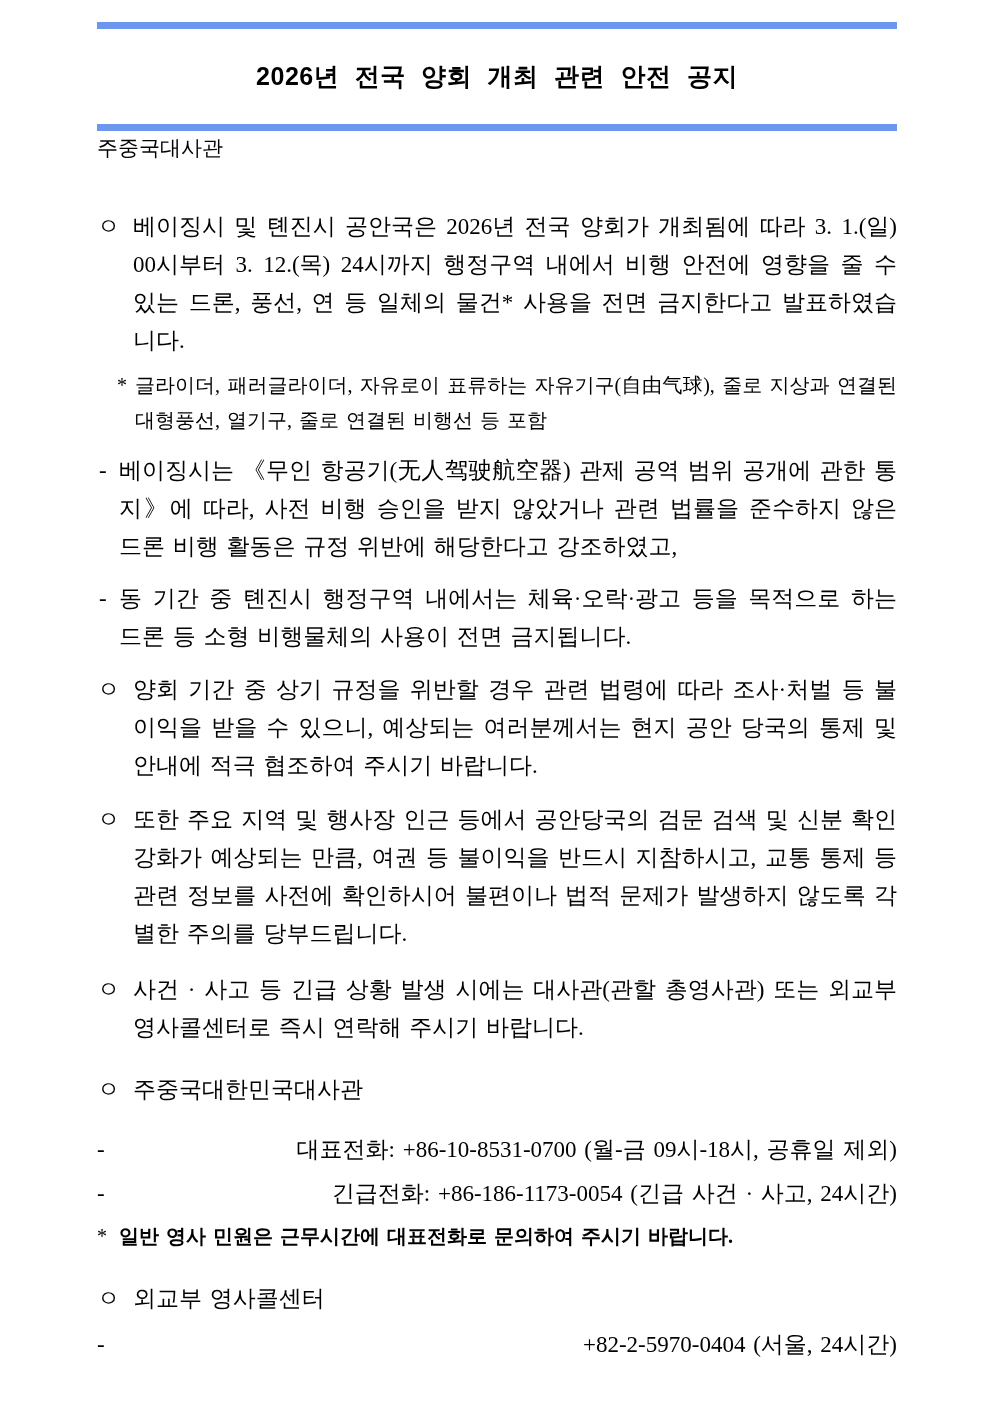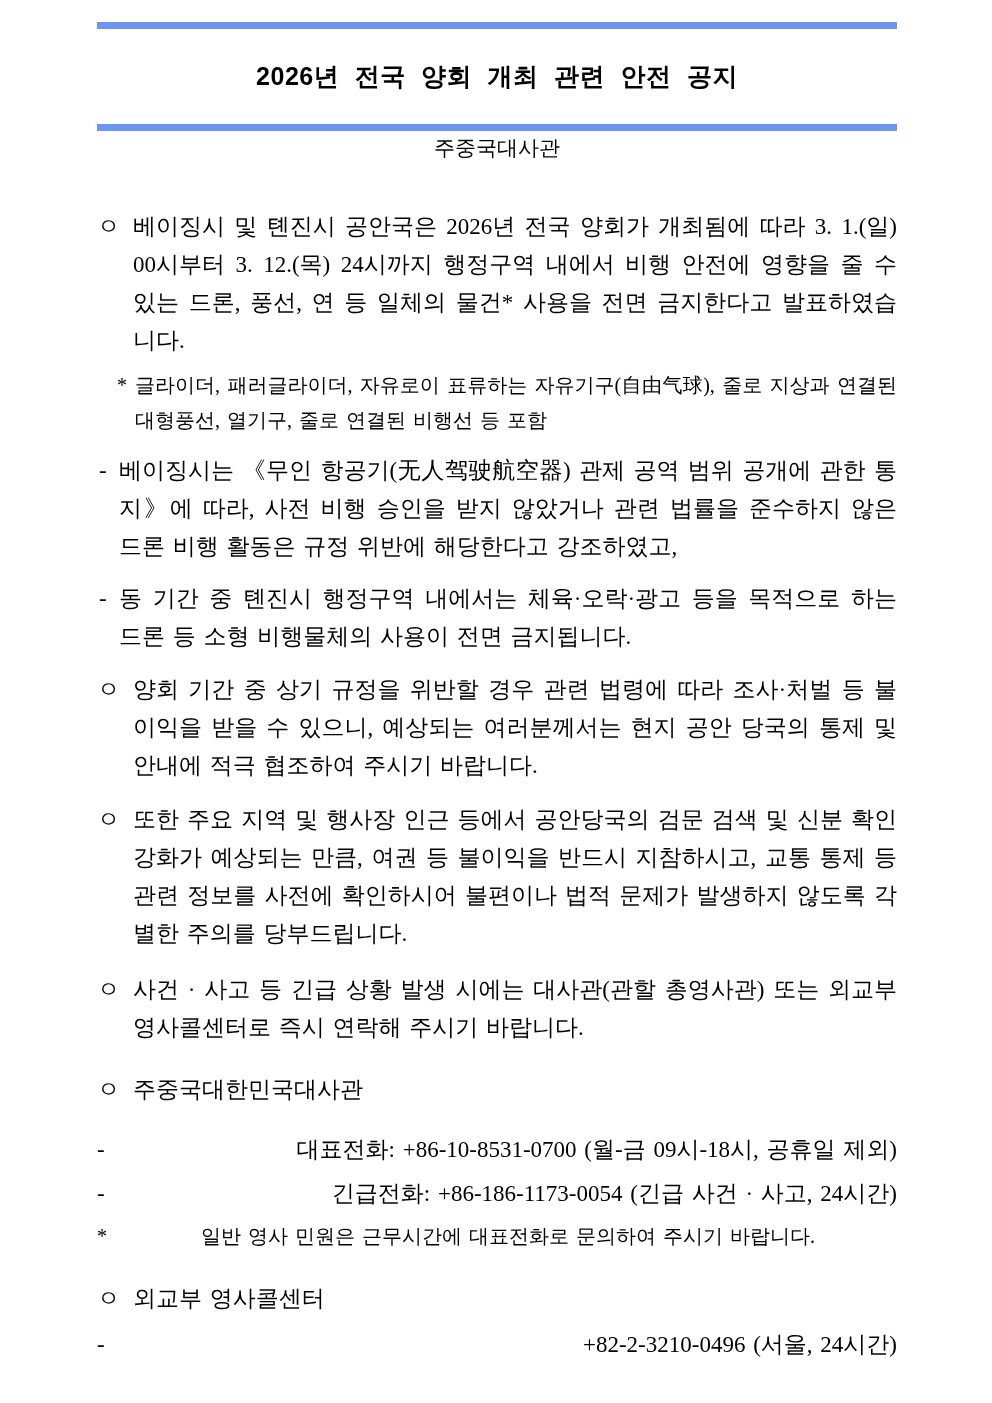--- a/index.html
+++ b/index.html
@@ -27,21 +27,21 @@
     font-weight: bold;
     font-size: 25px;
     line-height: 40px;
     text-align: center;
     letter-spacing: 0.5px;
     word-spacing: 8px;
     padding: 10px 0 11px 0;
     white-space: nowrap;
   }
   .org-line {
-    text-align: center;
+    text-align: left;
     font-size: 21px;
     line-height: 28px;
     padding-top: 3px;
   }
   .content {
     margin-top: 46px;
   }
   .item {
     display: flex;
     font-size: 23px;
@@ -69,21 +69,21 @@
   .item-footnote .bullet { width: 18px; }
   .item-contact { margin-bottom: 6px; }
   .item-contact .bullet { width: 20px; }
   .item-contact .ptext { text-align: right; }
   .item-note {
     font-size: 20px;
     line-height: 35px;
     margin-bottom: 24px;
   }
   .item-note .bullet { width: 22px; }
-  .item-note .ptext { text-align: center; }
+  .item-note .ptext { text-align: left; font-weight: bold; }
   .mb-p1 { margin-bottom: 8px; }
   .mb-d2 { margin-bottom: 15px; }
   .mb-p3 { margin-bottom: 18px; }
   .mb-p4 { margin-bottom: 24px; }
   .mb-p5 { margin-bottom: 22px; }
   .mb-note2 { margin-bottom: 26px; }
   .mb-p6 { margin-bottom: 8px; }
   .bold-seg { font-weight: normal; }
 </style>
 </head>
@@ -153,17 +153,17 @@
       <span class="ptext">일반 영사 민원은 근무시간에 대표전화로 문의하여 주시기 바랍니다.</span>
     </div>
 
     <div class="item item-circle mb-p6">
       <span class="bullet">ㅇ</span>
       <span class="ptext">외교부 영사콜센터</span>
     </div>
 
     <div class="item item-contact">
       <span class="bullet">-</span>
-      <span class="ptext">+82-2-3210-0496 (서울, 24시간)</span>
+      <span class="ptext">+82-2-5970-0404 (서울, 24시간)</span>
     </div>
 
   </div>
 </div>
 
 </body></html>

